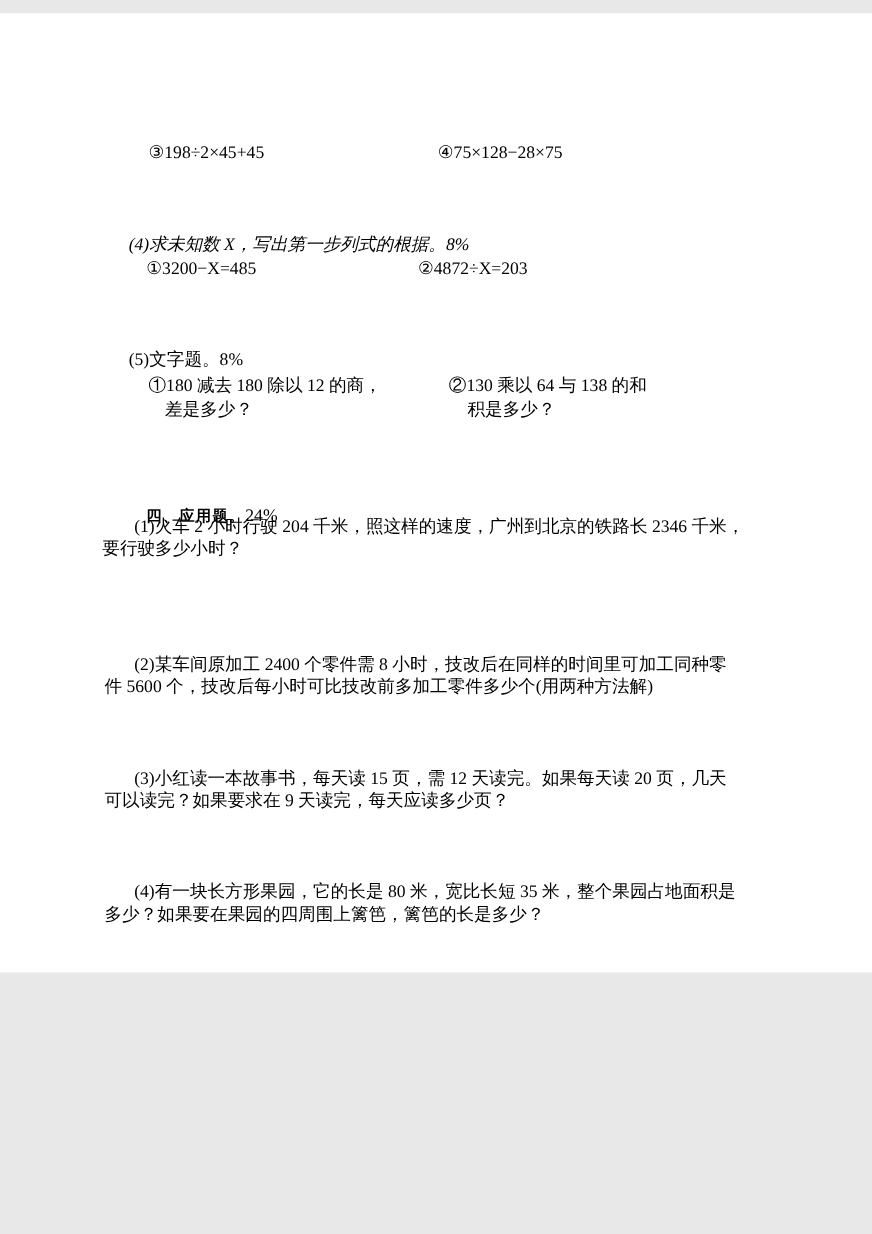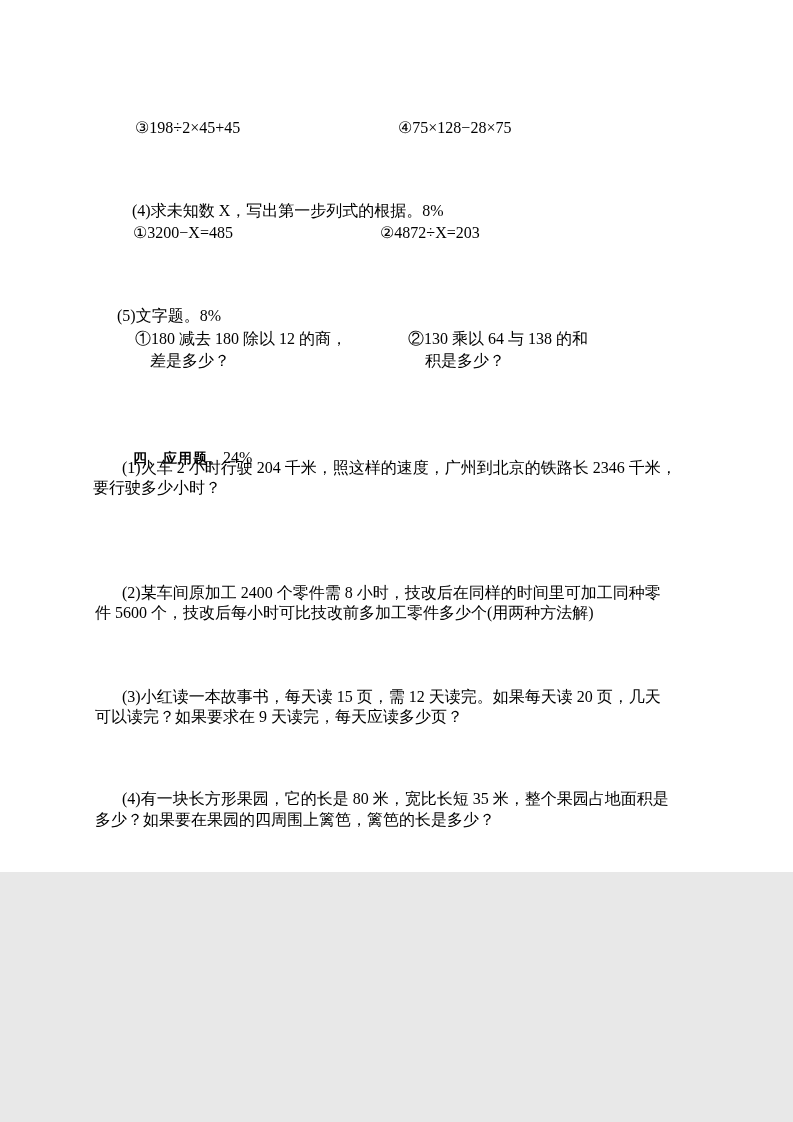--- a/index.html
+++ b/index.html
@@ -1,20 +1,20 @@
 <!DOCTYPE html>
 <html><head>
 <meta charset="utf-8">
 <style>
   html, body { margin: 0; padding: 0; background: #e8e8e8; }
   .page {
     position: relative;
     width: 793px;
     height: 872px;
-    margin: 0 auto;
+    margin: 12px auto;
     background: #ffffff;
     color: #000000;
     font-family: "Liberation Serif", "DejaVu Serif", serif;
     font-size: 16px;
     line-height: 1.2;
     overflow: hidden;
   }
   .line {
     position: absolute;
     white-space: pre;
@@ -36,21 +36,21 @@
   }
 </style>
 </head>
 <body>
 
 <div class="page">
 
   <div class="line" style="left:135px; top:118px;">③198÷2×45+45</div>
   <div class="line" style="left:398px; top:118px;">④75×128−28×75</div>
 
-  <div class="line" style="left:132px; top:201px;">(4)求未知数 X，写出第一步列式的根据。8%</div>
+  <div class="line" style="left:117px; top:201px;font-style:italic;">(4)求未知数 X，写出第一步列式的根据。8%</div>
   <div class="line" style="left:133px; top:223px;">①3200−X=485</div>
   <div class="line" style="left:380px; top:223px;">②4872÷X=203</div>
 
   <div class="line" style="left:117px; top:306px;">(5)文字题。8%</div>
   <div class="line" style="left:135px; top:329px;">①180 减去 180 除以 12 的商，</div>
   <div class="line" style="left:408px; top:329px;">②130 乘以 64 与 138 的和</div>
   <div class="line" style="left:150px; top:351px;text-align:right;">差是多少？</div>
   <div class="line" style="left:425px; top:351px;text-align:center;">积是多少？</div>
 
   <div class="sec-heading" style="left:117px; top:429px;">

